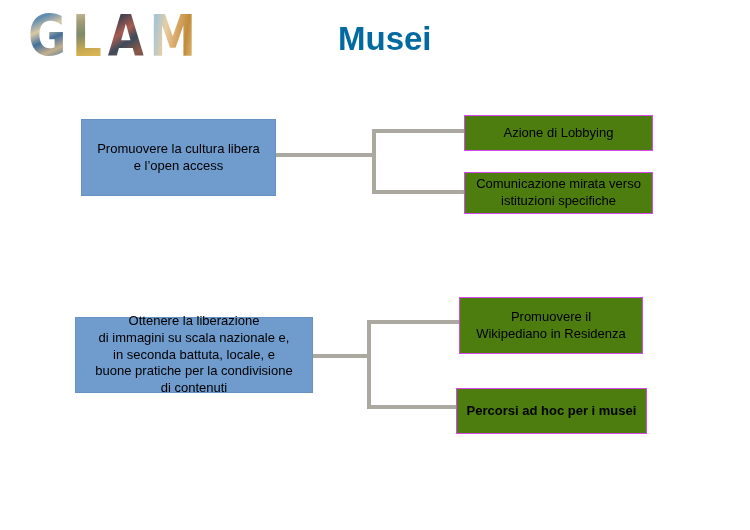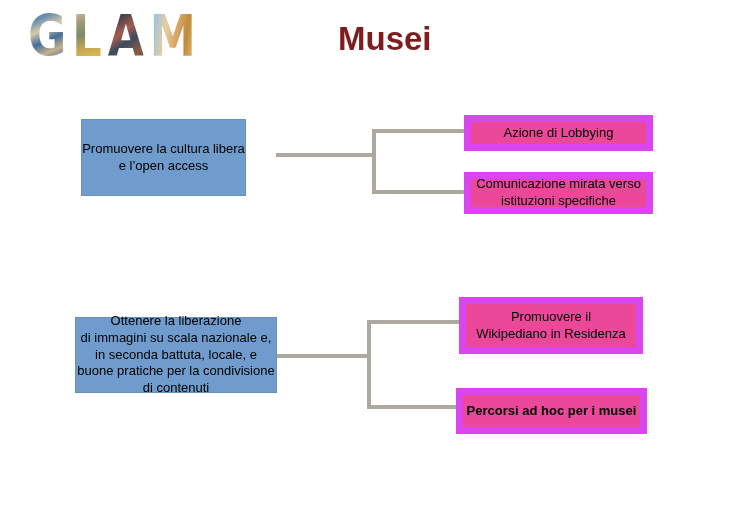--- a/index.html
+++ b/index.html
@@ -36,21 +36,21 @@
   .letter-l { background-image: linear-gradient(170deg,#d8c9a8 0%,#a09a78 25%,#7d8a6a 45%,#caa952 70%,#e3bd55 90%,#d8ab3f 100%); }
   .letter-a { background-image: linear-gradient(150deg,#7d4a42 0%,#45414f 22%,#a65c50 42%,#3c4a5c 58%,#8a5a48 78%,#5c4a52 100%); }
   .letter-m { background-image: linear-gradient(100deg,#bcd3de 0%,#a8c4d4 15%,#e6cfa4 35%,#d9a868 55%,#c08c3c 75%,#e8cc8c 100%); }
 
   .title {
     position: absolute;
     left: 338px;
     top: 20px;
     font-size: 33px;
     font-weight: bold;
-    color: #7f1d1d;
+    color: #0369a1;
     letter-spacing: 0px;
   }
 
   
   .box {
     position: absolute;
     box-sizing: border-box;
     display: flex;
     align-items: center;
     justify-content: center;
@@ -58,25 +58,25 @@
     font-size: 13px;
     line-height: 1.3;
     color: #000000;
     white-space: pre-line;
   }
   .source-box {
     background: #6f9bcd;
     border: 1px solid #6891bf;
   }
   .target-box {
-    background: #ec4899;
-    border: 7px solid #d946ef;
+    background: #4d7c0f;
+    border: 1px solid #d946ef;
   }
-  .src-1 { left: 81px;  top: 119px; width: 165px; height: 77px; }
-  .src-2 { left: 75px;  top: 317px; width: 202px; height: 76px; }
+  .src-1 { left: 81px;  top: 119px; width: 195px; height: 77px; }
+  .src-2 { left: 75px;  top: 317px; width: 238px; height: 76px; }
   .tgt-1a { left: 464px; top: 115px; width: 189px; height: 36px; }
   .tgt-1b { left: 464px; top: 172px; width: 189px; height: 42px; }
   .tgt-2a { left: 459px; top: 297px; width: 184px; height: 57px; }
   .tgt-2b { left: 456px; top: 388px; width: 191px; height: 46px; font-weight: bold; }
 
   
   .connector {
     position: absolute;
     background: #aaa89f;
   }

